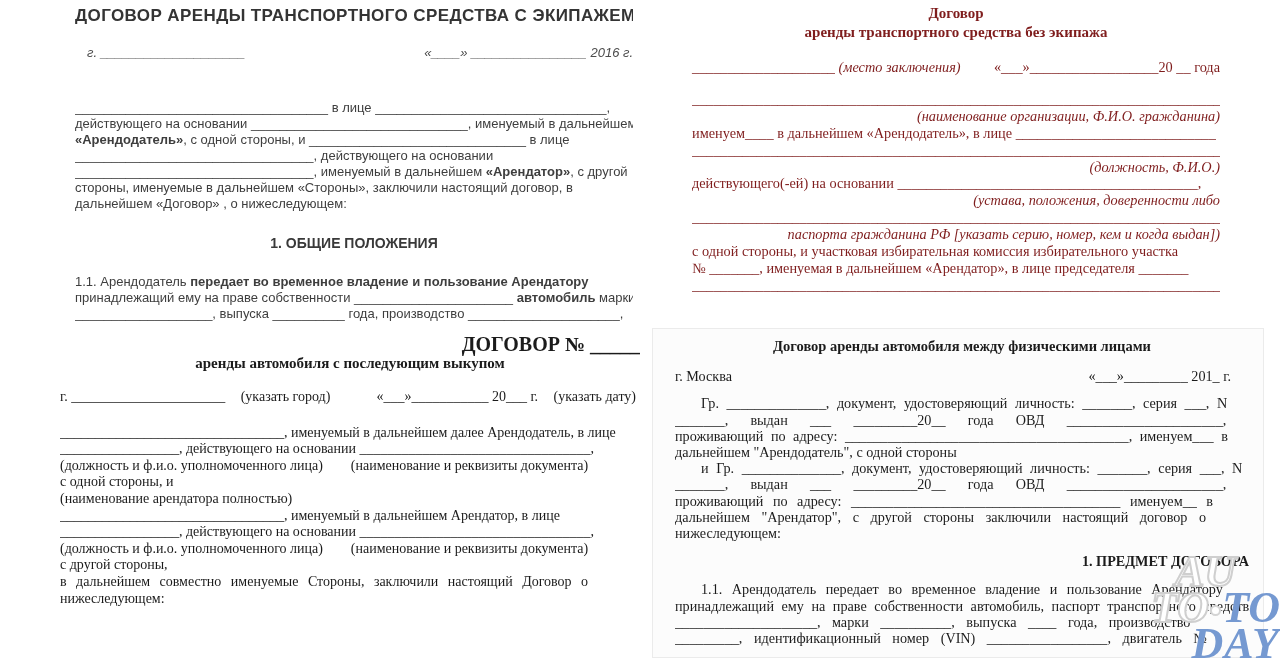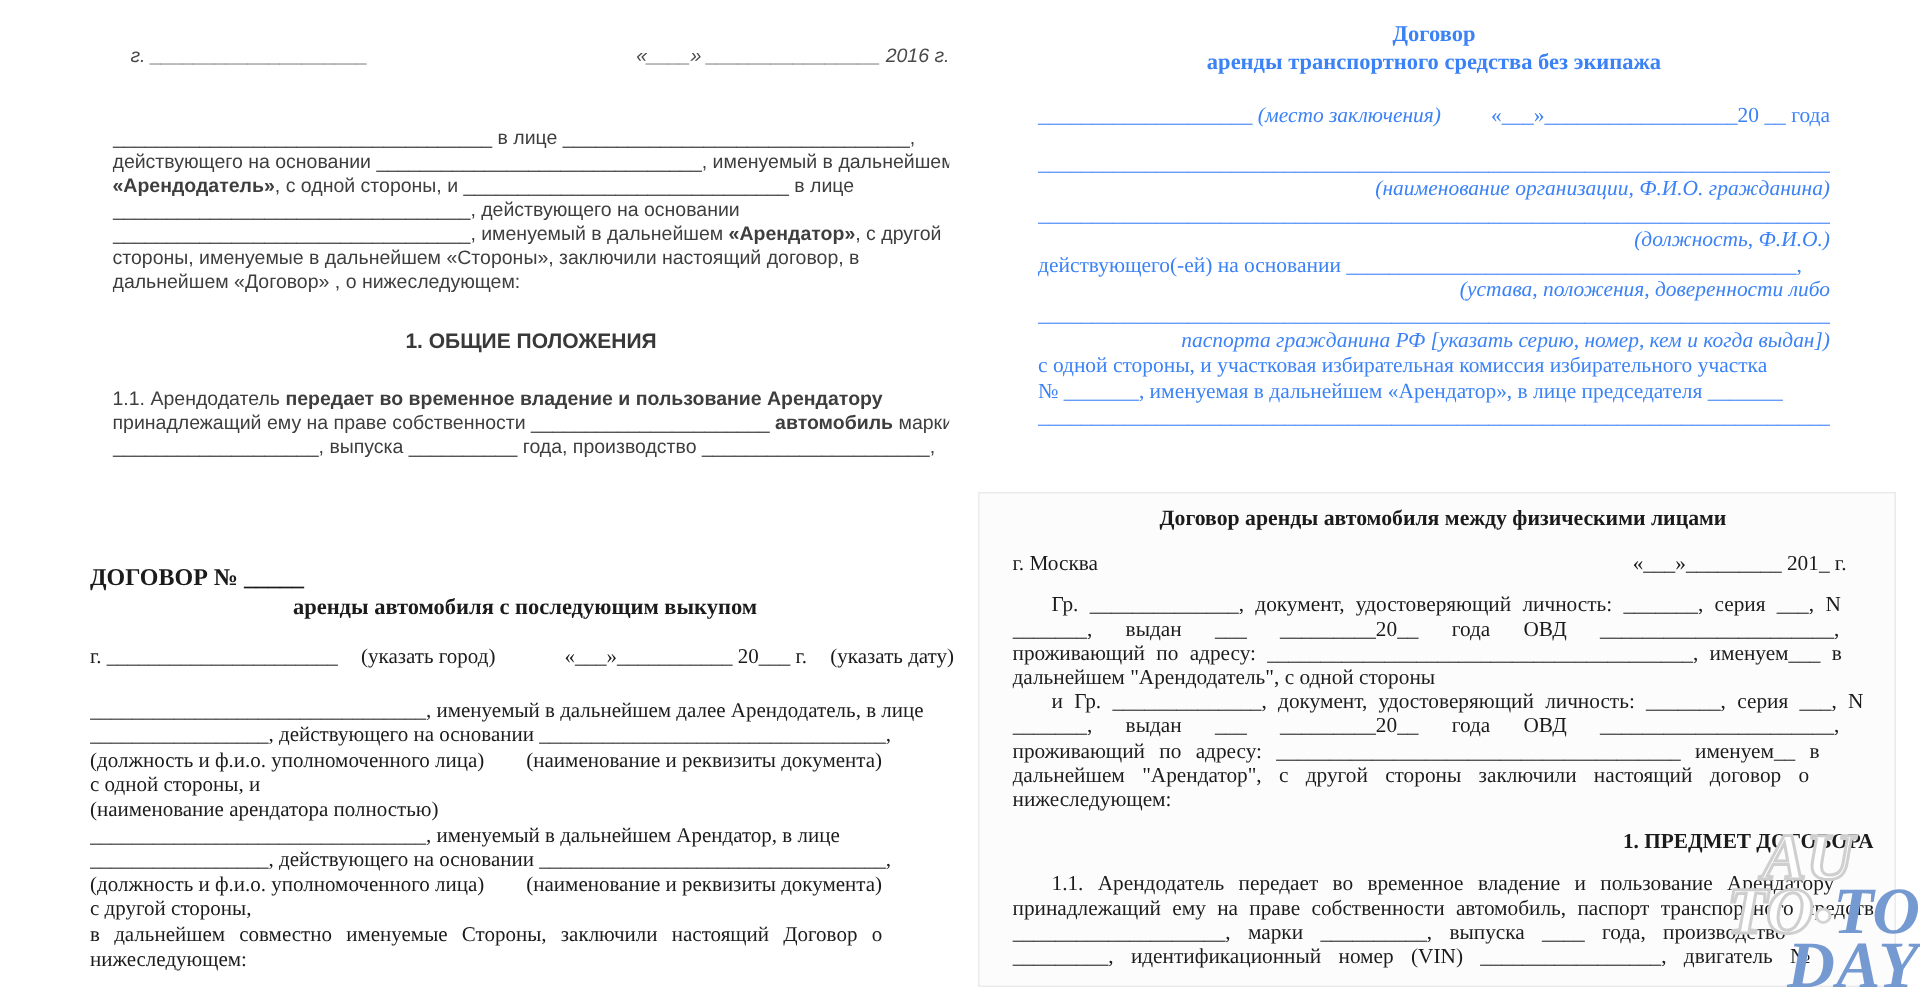--- a/index.html
+++ b/index.html
@@ -28,31 +28,31 @@
   #doc1 .d1-daterow { display: flex; justify-content: space-between;
                       font-style: italic; color: #4b4b4b; margin-top: 21px; margin-left: 12px; }
   #doc1 .d1-intro { margin-top: 39px; }
   #doc1 .d1-section { text-align: center; font-weight: bold; font-size: 14px;
                       margin-top: 23px; color: #393939; }
   #doc1 .d1-clause { margin-top: 23px; }
 
   
   #doc2 { left: 60px; top: 334px; width: 580px; height: 324px;
           font-size: 14px; line-height: 16.6px; color: #1b1b1b; }
-  #doc2 .d2-title1 { text-align: left; font-weight: bold; font-size: 16px; line-height: 20px; margin-top: 42px; }
+  #doc2 .d2-title1 { text-align: right; font-weight: bold; font-size: 20px; line-height: 20px; }
   #doc2 .d2-title2 { text-align: center; font-weight: bold; font-size: 15px; line-height: 18px; }
   #doc2 .d2-row { display: flex; justify-content: space-between; margin-top: 17px; }
   #doc2 .d2-col .sub { padding-left: 12px; }
   #doc2 .d2-col-r { text-align: left; padding-right: 4px; }
   #doc2 .d2-col-r .sub { text-align: center; }
   #doc2 .d2-body { margin-top: 19px; }
 
   
-  #doc3 { left: 666px; top: 14px; width: 562px; height: 322px;
-          font-size: 14.3px; line-height: 16.9px; color: #3b82f6;
+  #doc3 { left: 666px; top: 4px; width: 562px; height: 322px;
+          font-size: 14.3px; line-height: 16.9px; color: #7f1d1d;
           padding: 0 8px 0 26px; }
   #doc3 .d3-title { text-align: center; font-weight: bold; font-size: 15px; line-height: 19px; }
   #doc3 .d3-row { display: flex; justify-content: space-between; margin-top: 17px; }
   #doc3 .d3-row .sub { font-style: italic; }
   #doc3 .d3-body { margin-top: 15px; }
 
   
   #doc4 { left: 652px; top: 328px; width: 612px; height: 330px;
           background: #fcfcfc; border: 1px solid #ebebeb;
           font-size: 14.2px; line-height: 16.2px; color: #1b1b1b;
@@ -77,20 +77,21 @@
   .wm-reg { display: inline-block; width: 11px; height: 11px; border-radius: 50%;
             border: 2.5px solid #d4d4d4; background: #ffffff; vertical-align: 6px;
             margin: 0 1px; }
 </style>
 </head>
 <body>
 
 <div id="canvas">
 
   <div class="doc" id="doc1">
+    <div class="d1-title">ДОГОВОР АРЕНДЫ ТРАНСПОРТНОГО СРЕДСТВА С ЭКИПАЖЕМ</div>
     <div class="d1-daterow">
       <span>г. ____________________</span>
       <span>«____» ________________ 2016 г.</span>
     </div>
     <div class="d1-intro">
         <div class="line"><span>___________________________________ в лице ________________________________,</span></div>
         <div class="line"><span>действующего на основании ______________________________, именуемый в дальнейшем</span></div>
         <div class="line"><span class="b">«Арендодатель»</span><span>, с одной стороны, и ______________________________ в лице</span></div>
         <div class="line"><span>_________________________________, действующего на основании</span></div>
         <div class="line"><span>_________________________________, именуемый в дальнейшем </span><span class="b">«Арендатор»</span><span>, с другой</span></div>
@@ -111,20 +112,21 @@
     <div class="d3-row">
       <span>
         <span class="line">____________________</span>
         <span class="line sub">(место заключения)</span>
       </span>
       <span>«___»__________________20 __ года</span>
     </div>
     <div class="d3-body">
         <div class="line"><span>__________________________________________________________________________,</span></div>
         <div class="line al-center"><span class="i">(наименование организации, Ф.И.О. гражданина)</span></div>
+        <div class="line"><span>именуем____ в дальнейшем «Арендодатель», в лице ____________________________</span></div>
         <div class="line"><span>__________________________________________________________________________</span></div>
         <div class="line al-center"><span class="i">(должность, Ф.И.О.)</span></div>
         <div class="line"><span>действующего(-ей) на основании __________________________________________,</span></div>
         <div class="line al-center"><span class="i">(устава, положения, доверенности либо</span></div>
         <div class="line"><span>__________________________________________________________________________</span></div>
         <div class="line al-center"><span class="i">паспорта гражданина РФ [указать серию, номер, кем и когда выдан])</span></div>
         <div class="line"><span>с одной стороны, и участковая избирательная комиссия избирательного участка</span></div>
         <div class="line"><span>№ _______, именуемая в дальнейшем «Арендатор», в лице председателя _______</span></div>
         <div class="line"><span>__________________________________________________________________________</span></div>
       </div>

